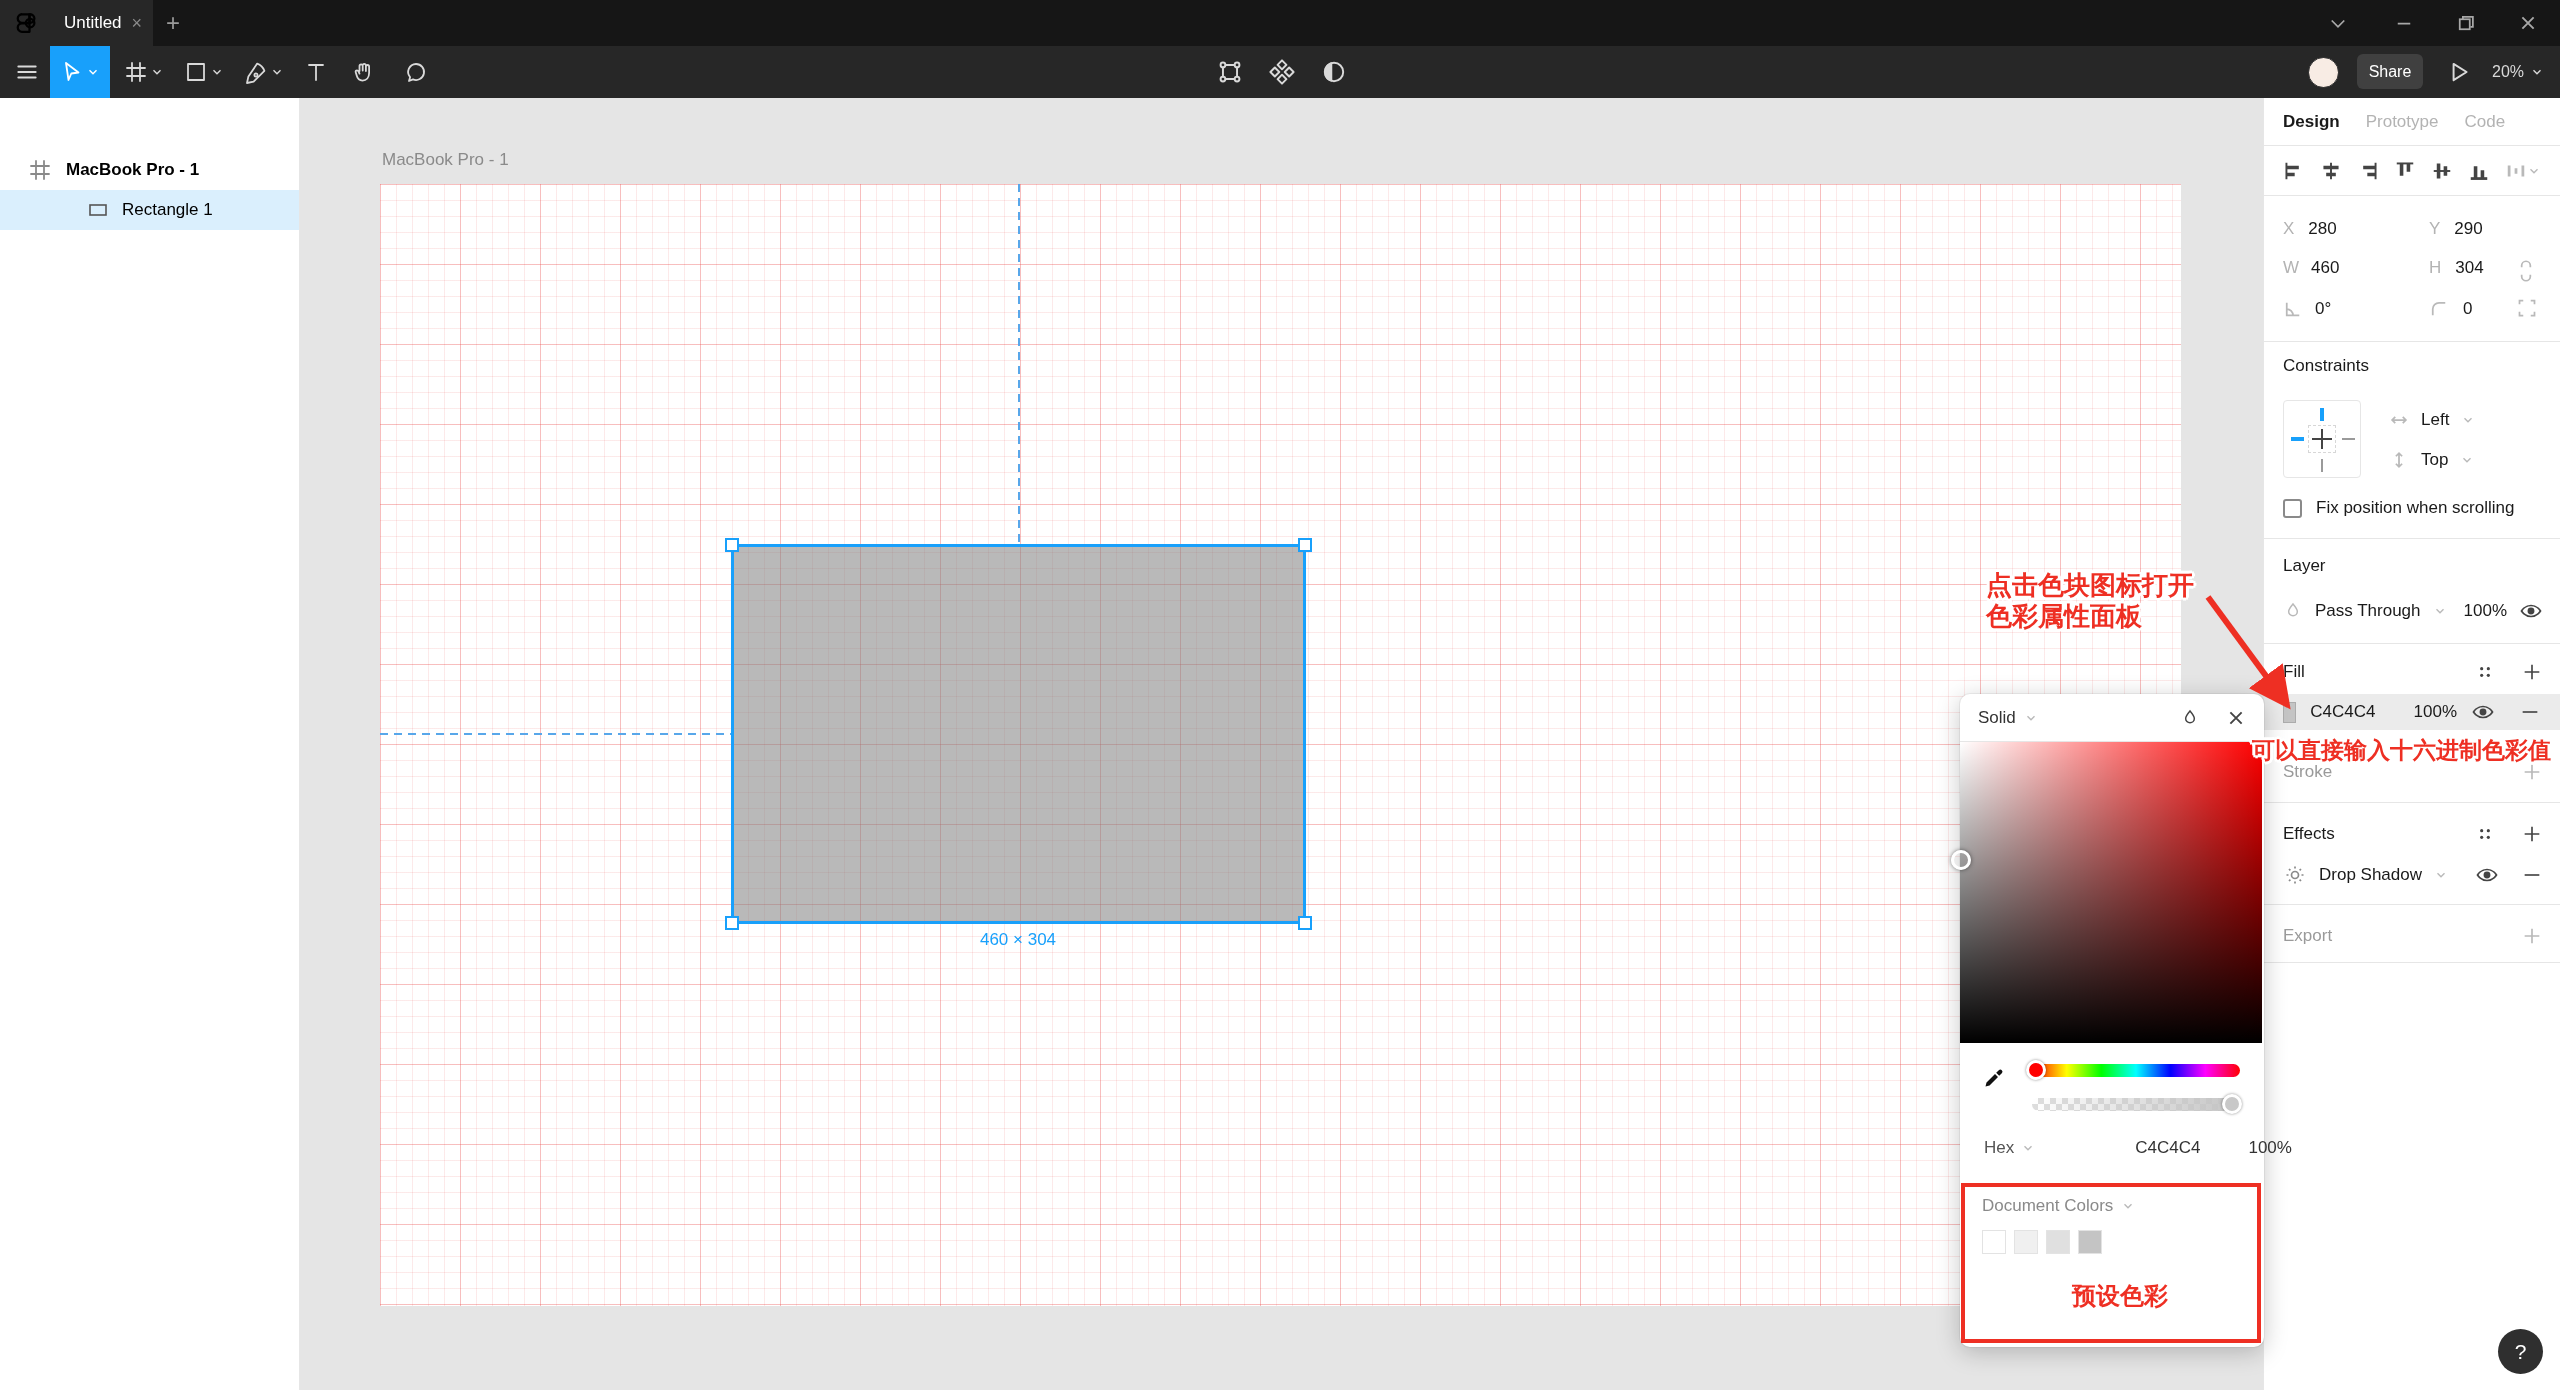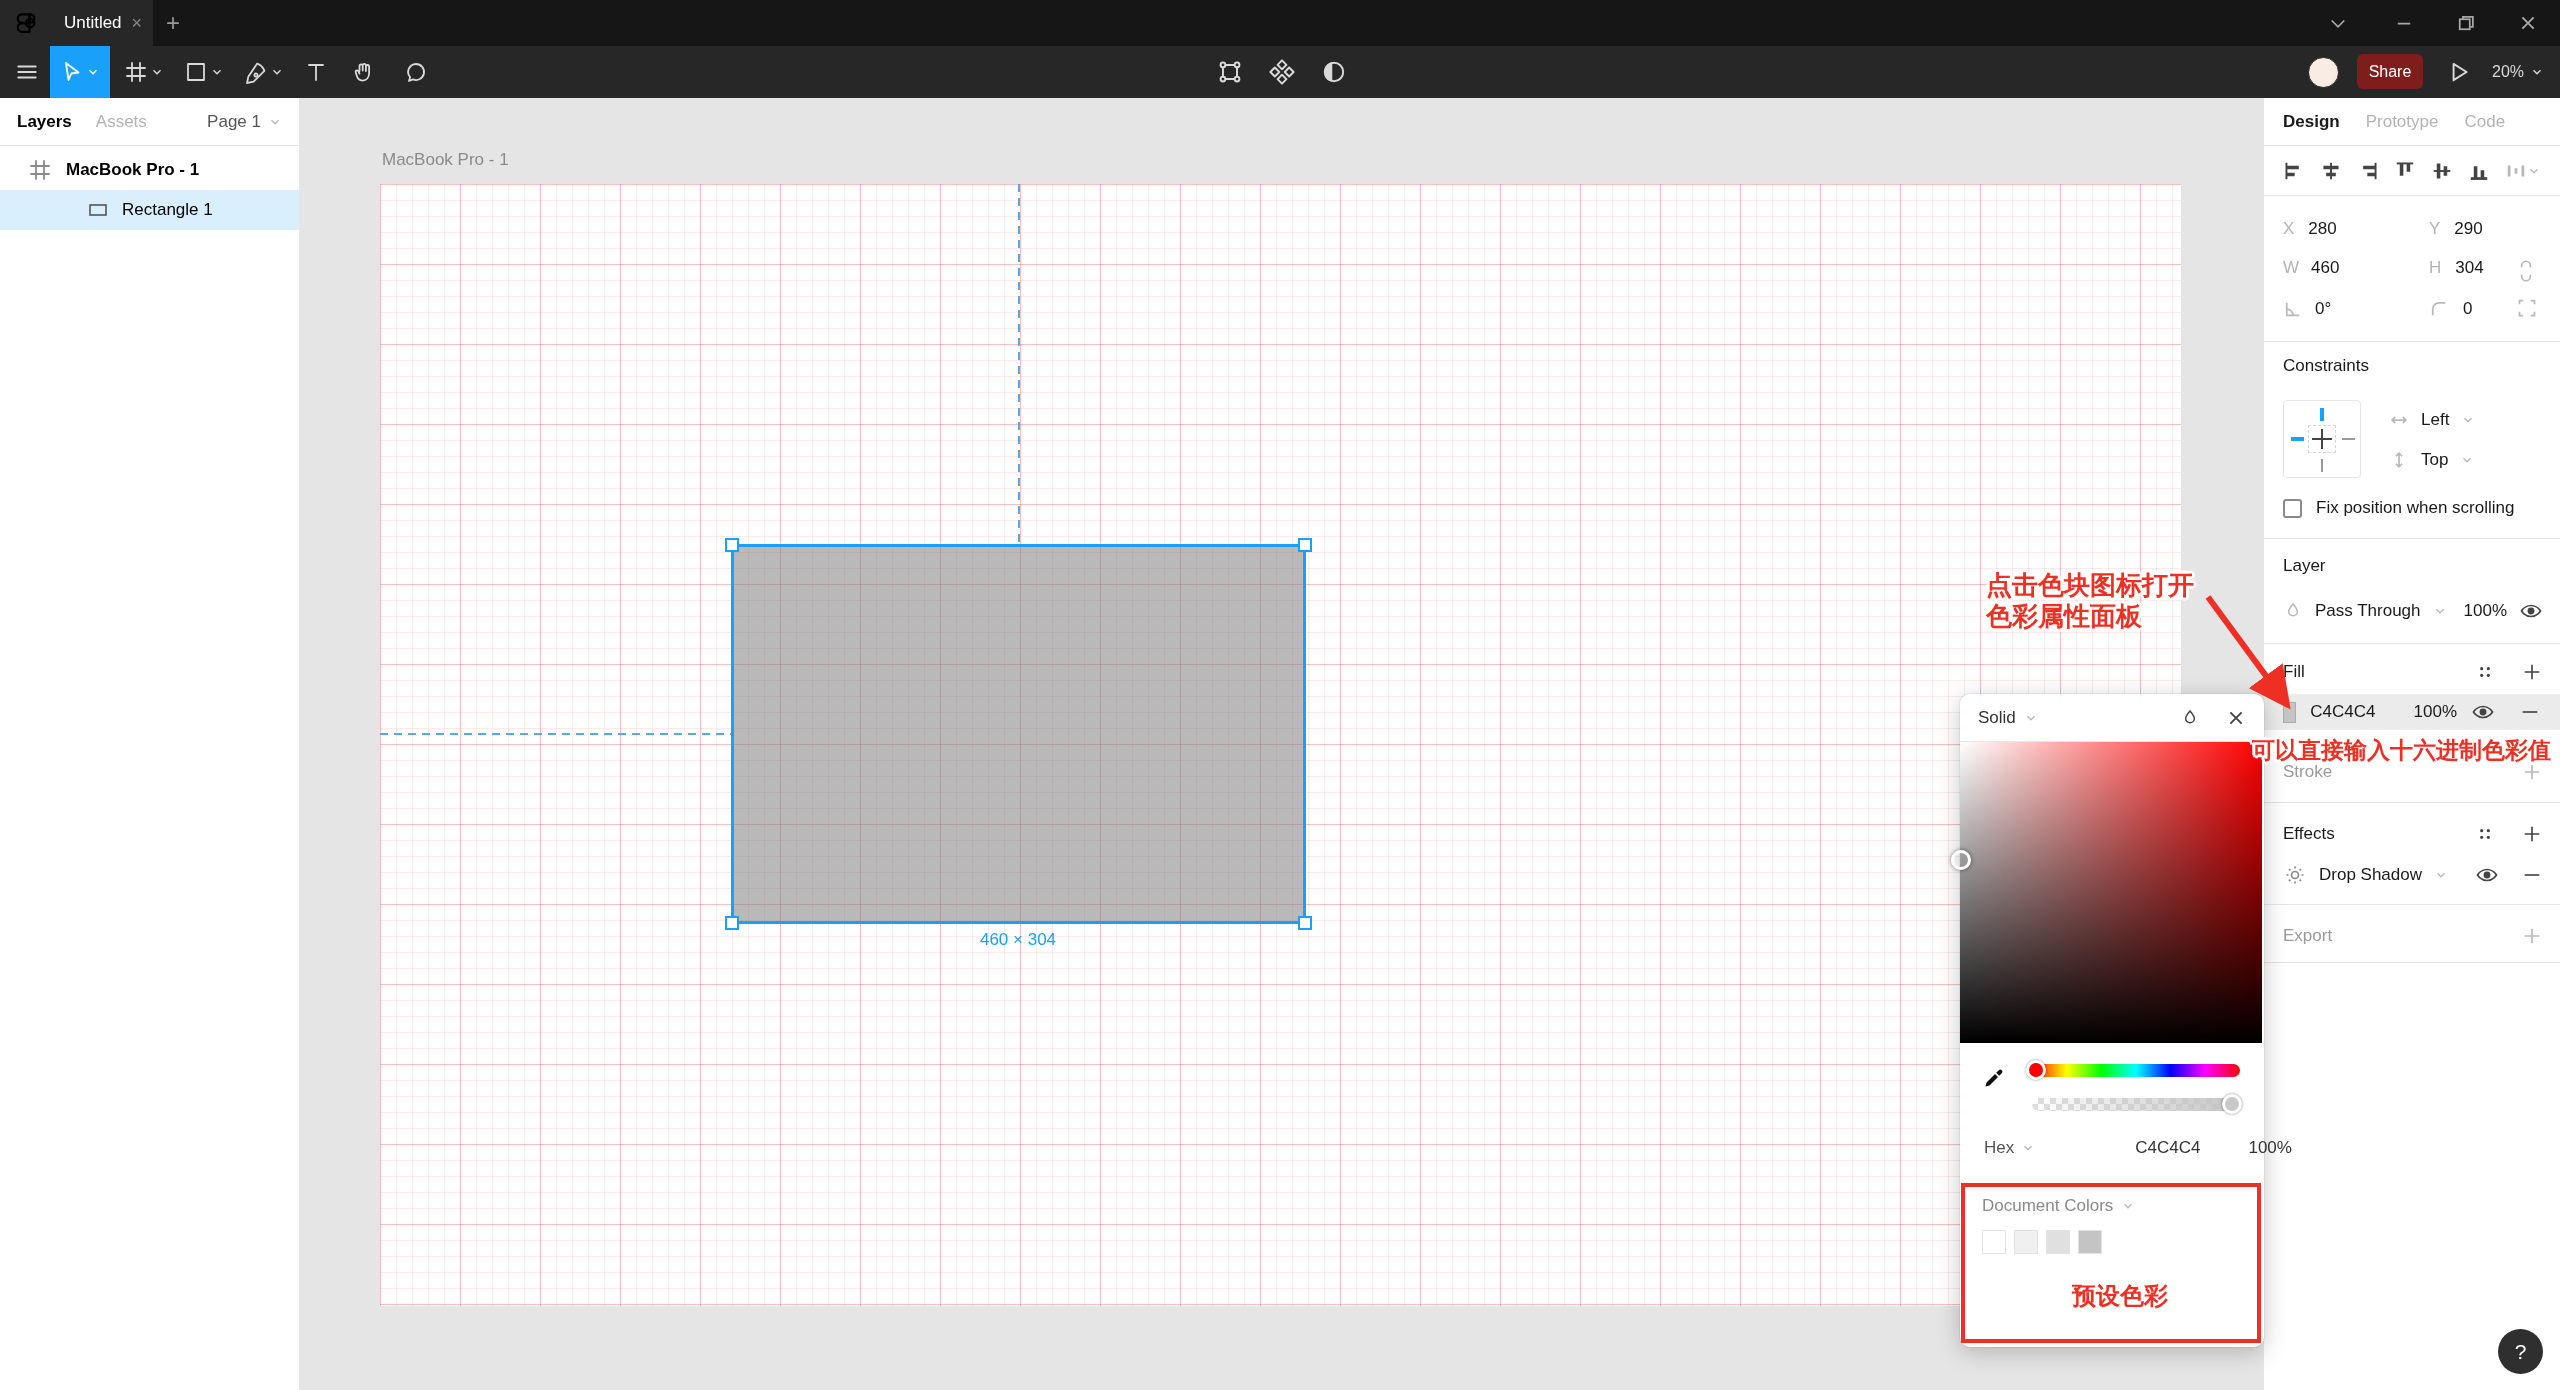--- a/index.html
+++ b/index.html
@@ -17,21 +17,21 @@
   #tab-close { color:#8a8a8a; font-size:18px; }
   #tab-new { position:absolute; left:158px; top:0; width:30px; height:46px; color:#9a9a9a;
     font-size:24px; display:flex; align-items:center; justify-content:center; font-weight:300;}
   .wctl { position:absolute; top:0; height:46px; width:40px; display:flex; align-items:center;
     justify-content:center; color:#a8a8a8; }
   #toolbar { position:absolute; left:0; top:46px; width:2560px; height:52px; background:#272727; }
   .tb-icon { color:#d9d9d9; display:flex; align-items:center; justify-content:center; height:52px; }
   .tb-chev { color:#d9d9d9; margin-left:2px; }
   #tool-move { position:absolute; left:50px; top:0; width:60px; height:52px; background:#18a0fb;
     display:flex; align-items:center; justify-content:center; color:#fff; gap:2px; }
-  #share-btn { position:absolute; left:2357px; top:8px; width:66px; height:35px; background:#7f1d1d;
+  #share-btn { position:absolute; left:2357px; top:8px; width:66px; height:35px; background:#404040;
     border:none; border-radius:6px; color:#fff; font-size:16px; font-family:inherit;
     display:flex; align-items:center; justify-content:center; }
   #zoom-ctl { position:absolute; left:2492px; top:0; height:52px; display:flex; align-items:center;
     gap:6px; color:#d9d9d9; font-size:16px; }
   #avatar { position:absolute; left:2308px; top:11px; width:31px; height:31px; border-radius:50%;
     background:radial-gradient(circle at 40% 45%, #f8ece4 60%, #eedcd2 100%); border:1px solid #3a3a3a; }
 
   
   #left-panel { position:absolute; left:0; top:98px; width:300px; height:1292px; background:#fff;
     border-right:1px solid #e6e6e6; font-size:17px; }
@@ -271,34 +271,20 @@
     <span>20%</span>
     <i>
         <svg width="14" height="14" viewBox="0 0 16 16" fill="none" stroke="currentColor" stroke-width="1.6">
           <path d="M4 6l4 4 4-4"></path>
         </svg>
       </i>
   </div>
 </div>
 
 <div id="left-panel">
-  <div id="lp-tabs">
-    <span style="font-weight:bold">Layers</span>
-    <span class="muted">Assets</span>
-    <span class="flex" style="margin-left:auto;gap:7px;color:#555">
-      <span>Page 1</span>
-      <span class="light-icon">
-          <i>
-            <svg width="14" height="14" viewBox="0 0 16 16" fill="none" stroke="currentColor" stroke-width="1.6">
-              <path d="M4 6l4 4 4-4"></path>
-            </svg>
-          </i>
-        </span>
-    </span>
-  </div>
   <div class="row40" style="top:52px;padding-left:28px;gap:14px">
     <span class="g-icon" style="color:#8a8a8a">
         <i>
           <svg width="24" height="24" viewBox="0 0 24 24" fill="none" stroke="currentColor" stroke-width="1.8" stroke-linecap="round" stroke-linejoin="round">
             <path d="M8 3v18M16 3v18M3 8h18M3 16h18"></path>
           </svg>
         </i>
       </span>
     <span style="font-weight:bold">MacBook Pro - 1</span>
   </div>

